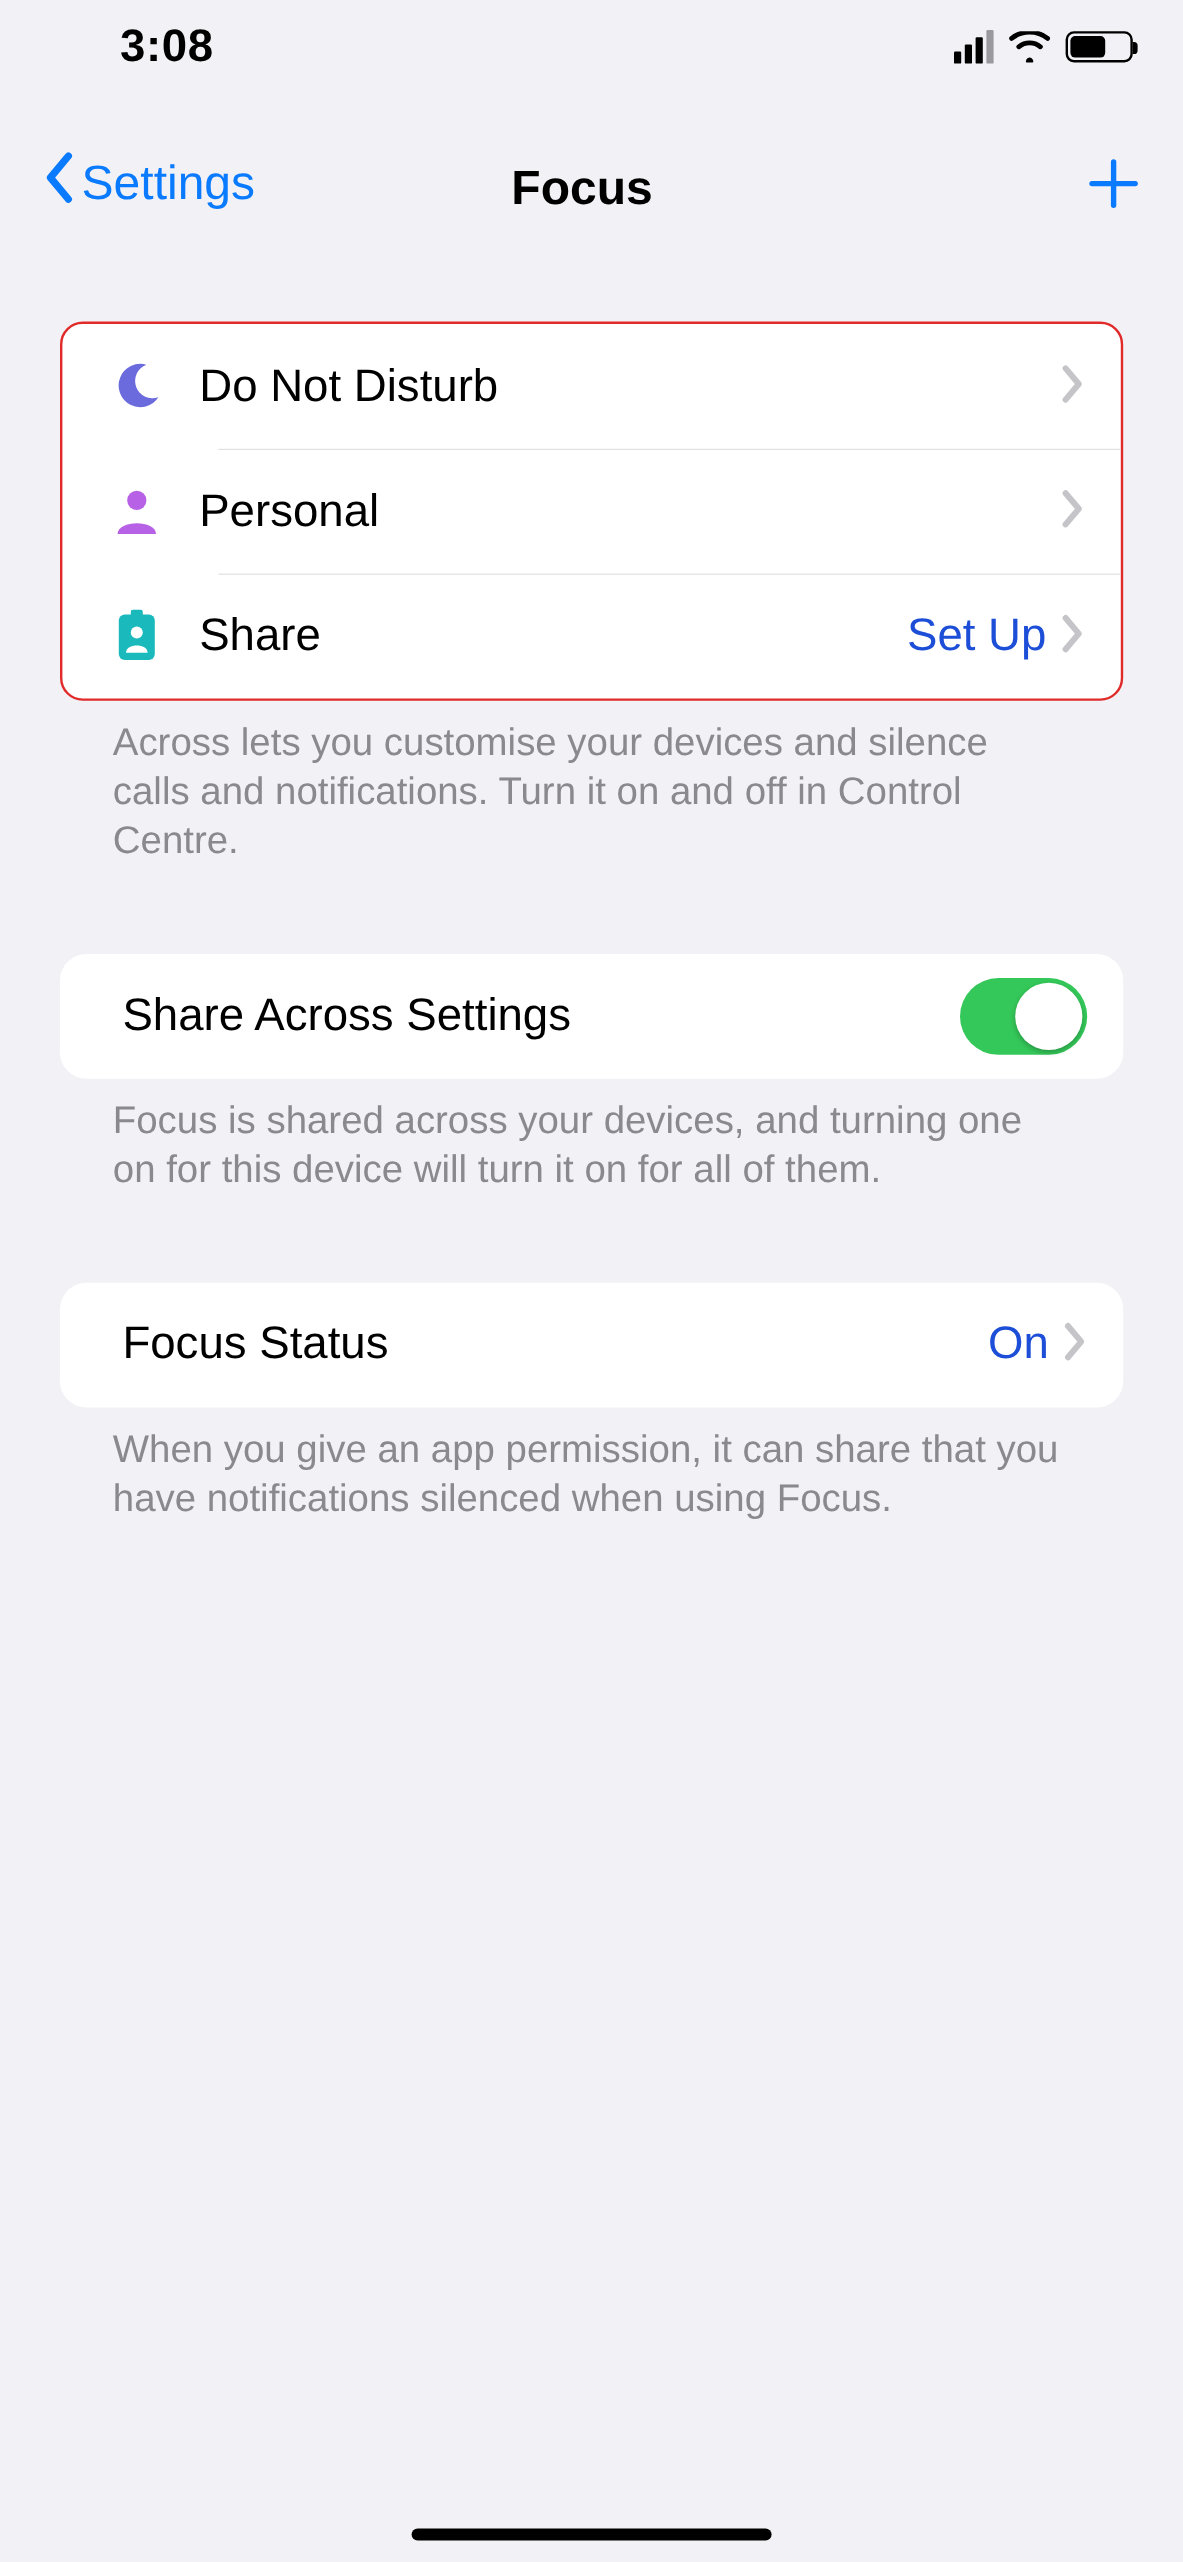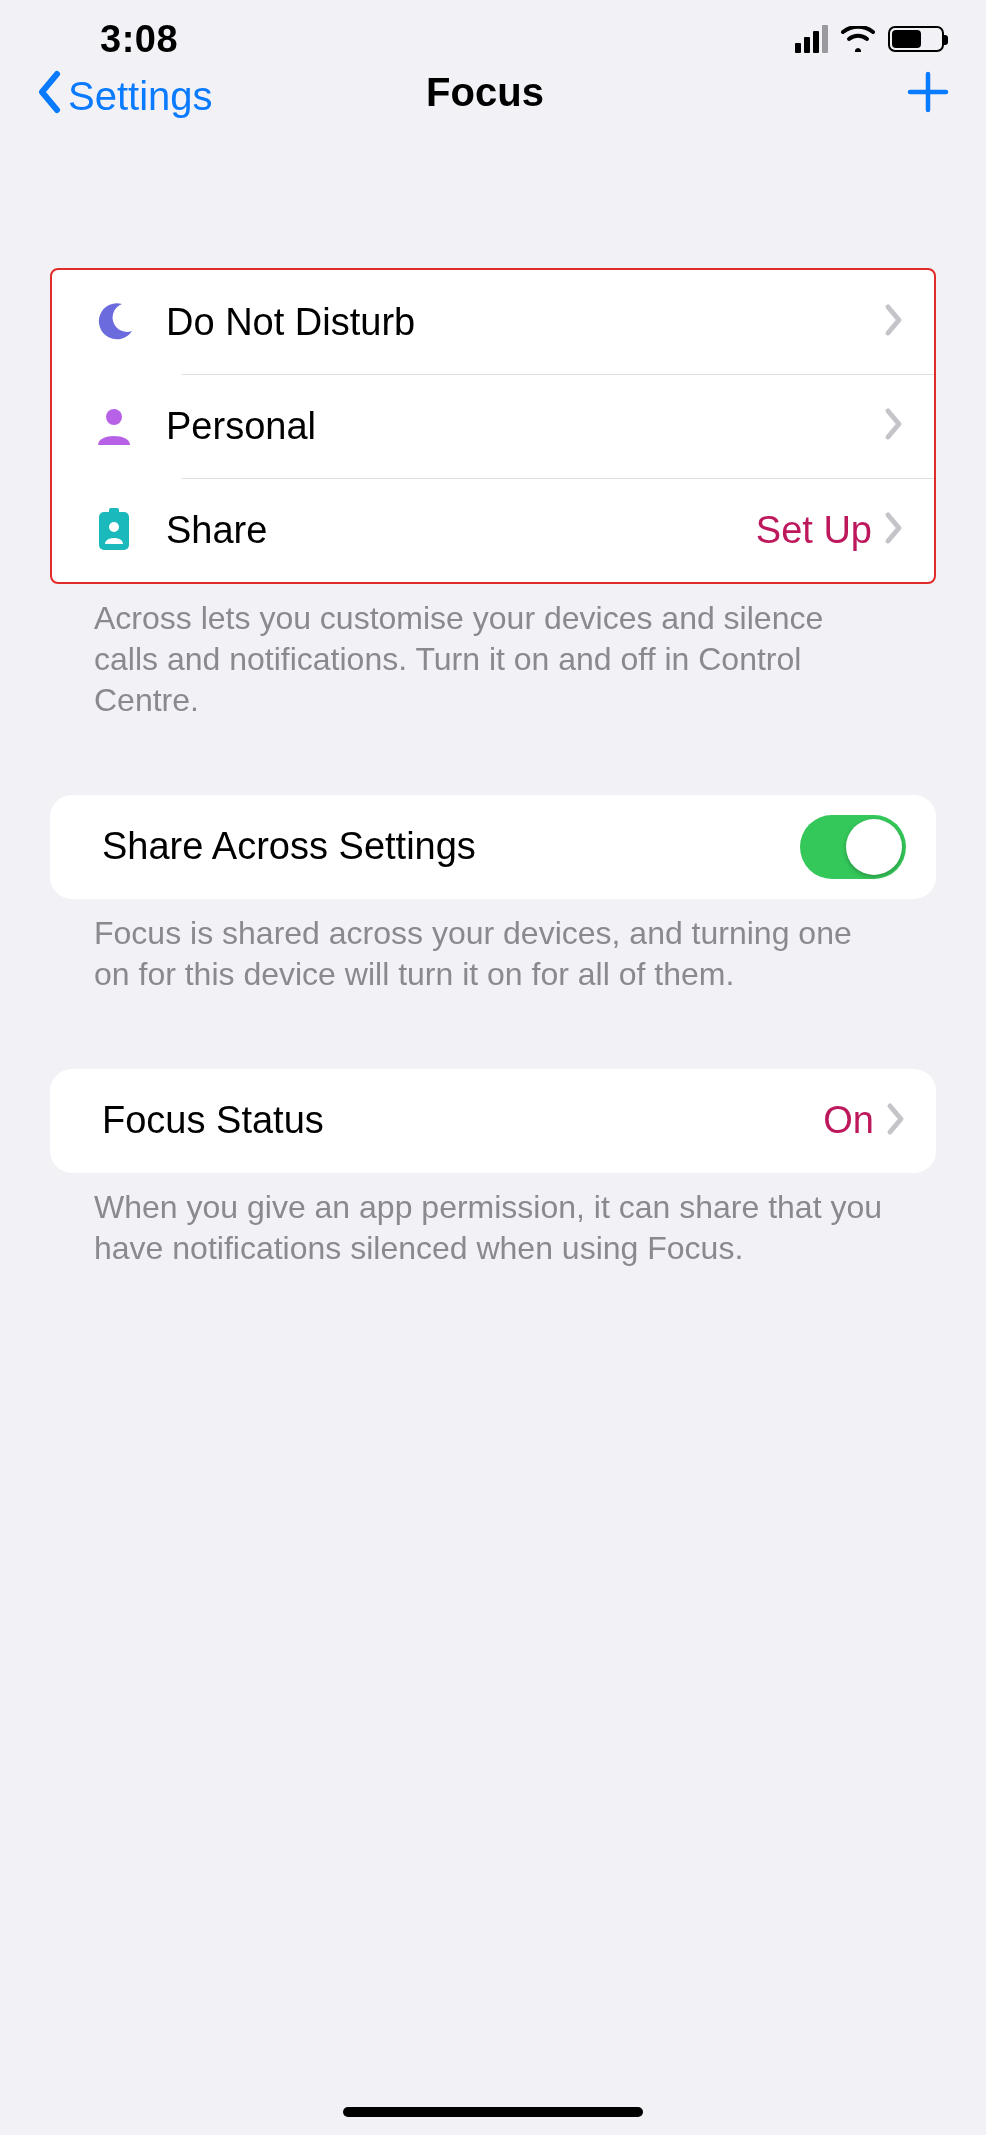--- a/index.html
+++ b/index.html
@@ -53,21 +53,21 @@
   }
   .battery .fill {
     height: 18px; width: 55%;
     background:#000; margin-left:2px;
     border-radius:4px;
   }
   
   .navbar {
     height: 110px;
     display: flex;
-    align-items: flex-start;
+    align-items: flex-end;
     justify-content: space-between;
     padding: 0 36px;
     position: relative;
   }
   .back-btn {
     display:flex; align-items:center; gap:4px;
     color:#0a7aff;
     font-size:40px;
     font-weight:400;
   }
@@ -81,21 +81,21 @@
   .add-btn { color:#0a7aff; }
   
   .content { padding: 88px 50px 0 50px; }
   .group {
     background:#fff;
     border-radius:22px;
     overflow:hidden;
   }
   .group.highlight {
     border: 2px solid #e12b2b;
-    border-radius: 8px;
+    border-radius: 19px;
   }
   .row {
     display:flex; align-items:center;
     min-height: 104px;
     padding: 0 30px 0 22px;
     position:relative;
   }
   .row + .row::before {
     content:"";
     position:absolute; top:0; left:130px; right:0;
@@ -106,21 +106,21 @@
     width: 80px;
     display:flex; justify-content:center; align-items:center;
     flex-shrink:0;
   }
   .row .row-label {
     font-size:38px; font-weight:400;
     flex:1; text-align:left;
     padding-left: 12px;
   }
   .row .row-detail {
-    font-size:38px; color:#be185d;
+    font-size:38px; color:#1d4ed8;
     padding-right:12px;
   }
   .row .chevron { flex-shrink:0; }
   .row .chevron svg { stroke:#c5c5c9; }
   .footer {
     padding: 14px 44px 0 44px;
     font-size:32px;
     color:#8a8a8e;
     line-height:1.28;
   }

